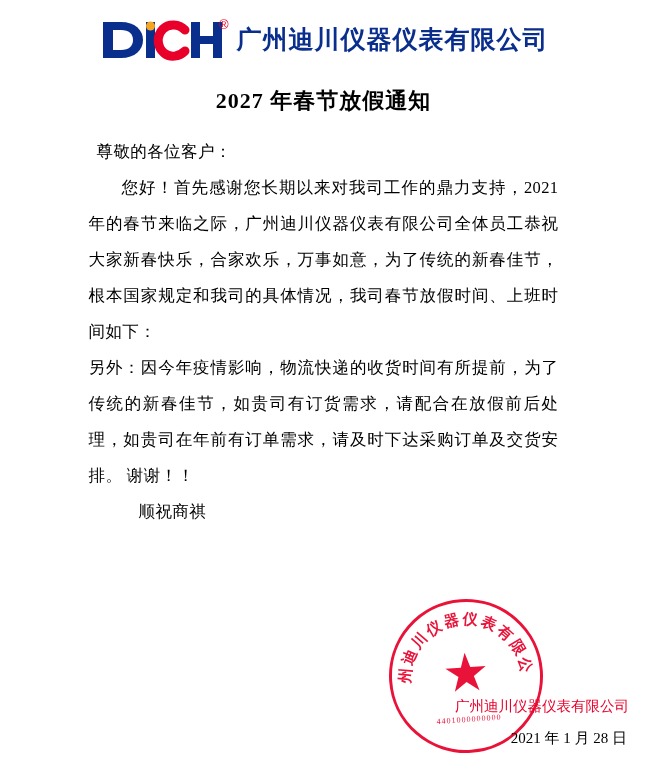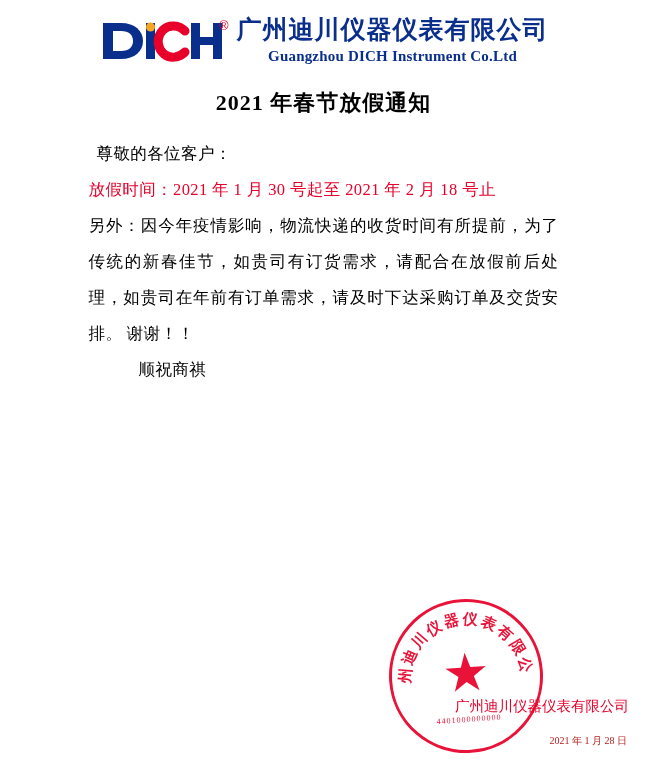--- a/index.html
+++ b/index.html
@@ -176,22 +176,22 @@
     right: 0;
     bottom: 48px;
     font-size: 14.5px;
     color: #e8002a;
     white-space: nowrap;
   }
   .sign-date {
     position: absolute;
     right: 2px;
     bottom: 16px;
-    font-size: 10px;
-    color: #b91c1c;
+    font-size: 15px;
+    color: #000000;
     white-space: nowrap;
   }
 </style>
 </head>
 <body>
 
 <div class="page">
 
   <div class="letterhead">
     <div class="logo-block">
@@ -207,29 +207,28 @@
         <rect x="92" y="6" width="9" height="36" fill="#0a2e8c"></rect>
         <rect x="114" y="6" width="9" height="36" fill="#0a2e8c"></rect>
         <rect x="92" y="20" width="31" height="8" fill="#0a2e8c"></rect>
 
         <circle cx="51.5" cy="10" r="4.5" fill="#f5a623"></circle>
       </svg>
       <span class="reg-mark">®</span>
     </div>
     <div class="company-names">
       <div class="company-cn">广州迪川仪器仪表有限公司</div>
-      <div class="company-en">Guangzhou DICH Instrument Co.Ltd</div>
     </div>
   </div>
 
-  <div class="doc-title">2021 年春节放假通知</div>
+  <div class="doc-title">2027 年春节放假通知</div>
 
   <div class="body-wrap">
     <p class="para salutation">尊敬的各位客户：</p>
-    <p class="para red">放假时间：2021 年 1 月 30 号起至 2021 年 2 月 18 号止</p>
+    <p class="para indent">您好！首先感谢您长期以来对我司工作的鼎力支持，2021 年的春节来临之际，广州迪川仪器仪表有限公司全体员工恭祝大家新春快乐，合家欢乐，万事如意，为了传统的新春佳节，根本国家规定和我司的具体情况，我司春节放假时间、上班时间如下：</p>
     <p class="para">另外：因今年疫情影响，物流快递的收货时间有所提前，为了传统的新春佳节，如贵司有订货需求，请配合在放假前后处理，如贵司在年前有订单需求，请及时下达采购订单及交货安排。 谢谢！！</p>
     <div class="closing">顺祝商祺</div>
   </div>
 
   <div class="stamp-area">
     <div class="stamp">
       <div class="stamp-inner"></div>
       <svg class="stamp-arc" viewBox="0 0 148 148">
         <defs>
           <path id="arcpath" d="M 18 78 A 56 56 0 0 1 130 78"></path>

